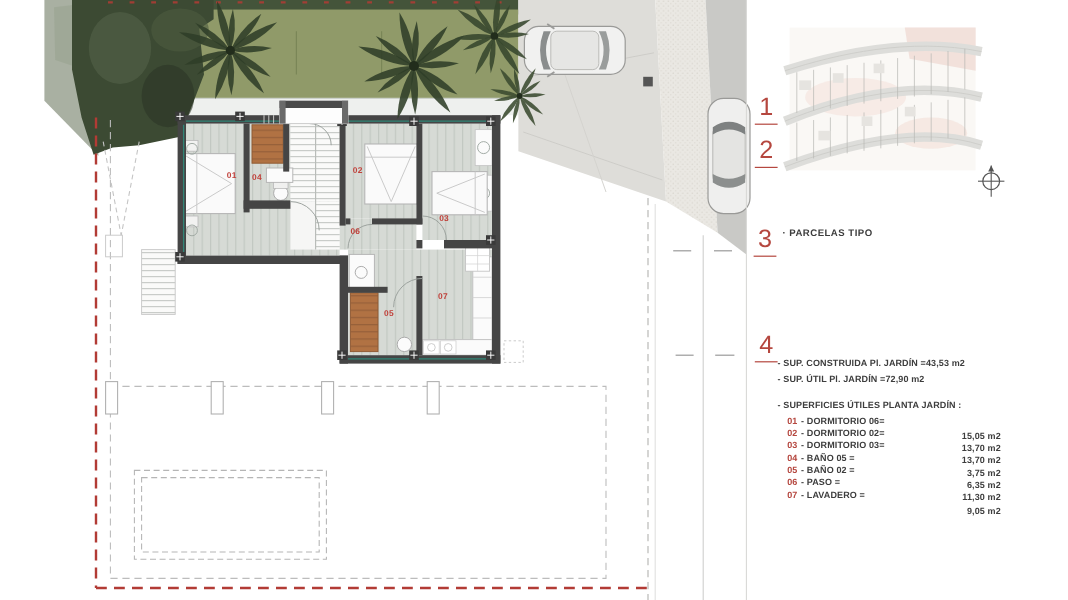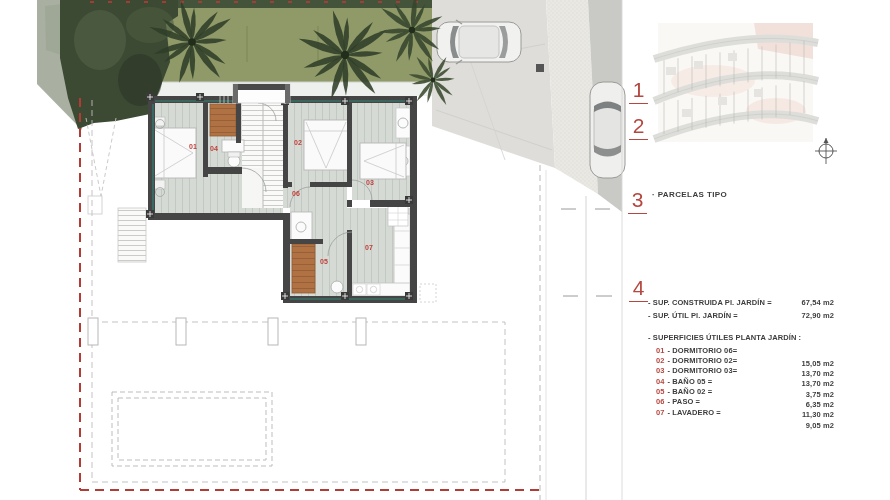--- a/index.html
+++ b/index.html
@@ -6,21 +6,21 @@
   #stage{position:relative;width:890px;height:500px;overflow:hidden;background:#fff;
          font-family:"Liberation Sans", sans-serif;}
   #drawing{position:absolute;left:0;top:0;}
   .txt{position:absolute;color:#3d3d3d;white-space:nowrap;}
   .room-label{font-size:7px;font-weight:700;color:#c0403a;letter-spacing:.2px;}
   .idx{font-size:21px;color:#b5473f;line-height:1;text-align:center;min-width:17px;
        border-bottom:1.6px solid #b5473f;padding:0 1px 3px 1px;}
   .idx1{left:629px;top:79px;} .idx2{left:629px;top:115px;}
   .idx3{left:628px;top:189px;} .idx4{left:629px;top:277px;}
   .caption{left:652px;top:146px;font-size:8px;font-weight:700;letter-spacing:.4px;margin-top:44px;}
-  .sumrow{left:648px;width:186px;display:flex;justify-content:space-between;
+  .sumrow{left:648px;width:186px;display:flex;justify-content:flex-start;
           font-size:7.5px;font-weight:700;letter-spacing:.1px;}
   .sum0{top:298px;} .sum1{top:311px;}
   .heading{left:648px;top:333px;font-size:7.5px;font-weight:700;letter-spacing:.1px;}
   .item{left:656px;width:178px;display:flex;font-size:7.5px;font-weight:700;letter-spacing:.1px;}
   .item .num{color:#b5473f;margin-right:3px;}
   .item .val{margin-left:auto;margin-top:13px;}
   .i0{top:346px;}.i1{top:356px;}.i2{top:366px;}.i3{top:377px;}
   .i4{top:387px;}.i5{top:397px;}.i6{top:408px;}
 </style>
 </head>
@@ -429,21 +429,21 @@
 
 <span class="txt idx idx1">1</span>
 <span class="txt idx idx2">2</span>
 <span class="txt idx idx3">3</span>
 <span class="txt idx idx4">4</span>
 
 <span class="txt caption">· PARCELAS TIPO</span>
 
 <div class="txt sumrow sum0">
   <span>- SUP. CONSTRUIDA Pl. JARDÍN =</span>
-  <span>67,54 m2</span>
+  <span>43,53 m2</span>
 </div>
 <div class="txt sumrow sum1">
   <span>- SUP. ÚTIL Pl. JARDÍN =</span>
   <span>72,90 m2</span>
 </div>
 
 <span class="txt heading">- SUPERFICIES ÚTILES PLANTA JARDÍN :</span>
 
 <div class="txt item i0">
   <span class="num">01</span>

